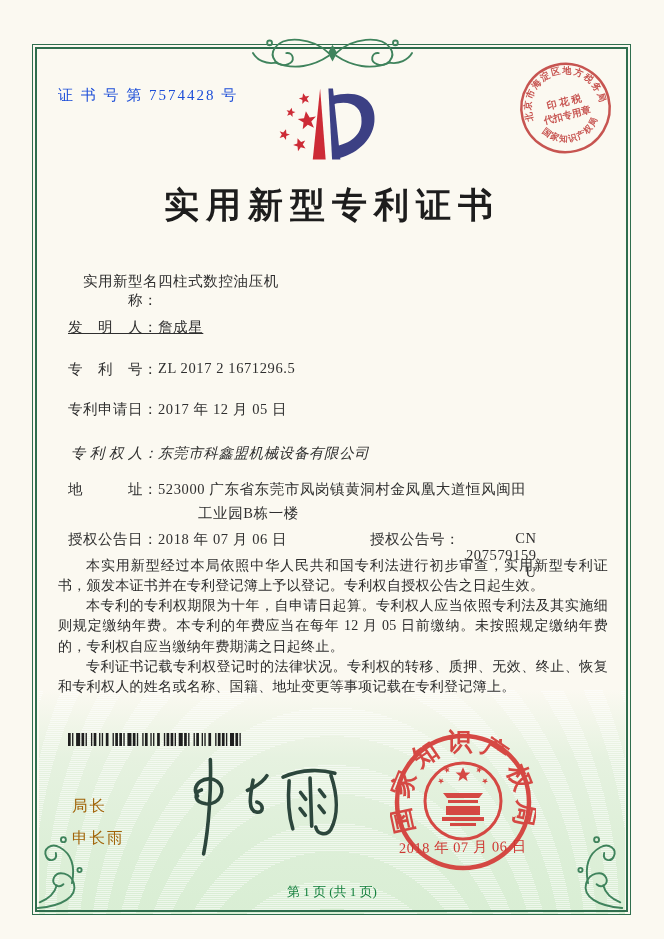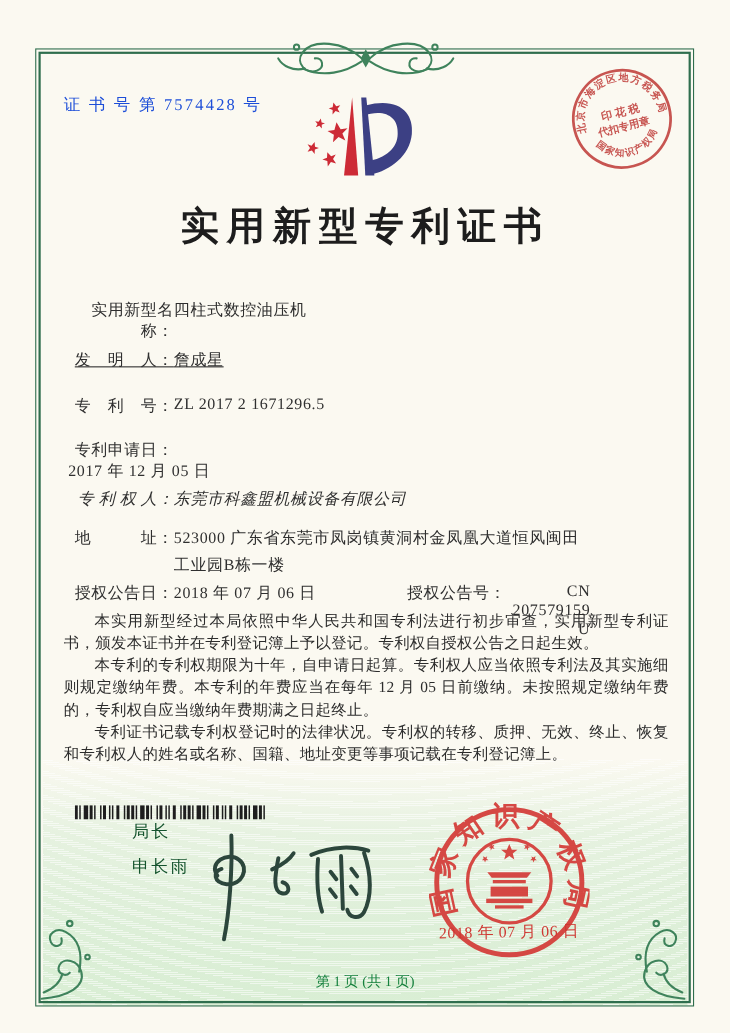--- a/index.html
+++ b/index.html
@@ -30,34 +30,34 @@
   .tax-stamp{position:absolute; left:518px; top:60px; z-index:5; transform:rotate(-14deg); opacity:.9;}
   .title{
     position:absolute; left:0; top:182px; width:100%; z-index:4;
     text-align:center; font-size:35px; font-weight:700; letter-spacing:7px; color:#1d1d1d;
   }
   
   .fields{position:absolute; left:62px; top:268px; width:545px; z-index:4; font-size:14.5px; color:#2f2f2f;}
   .frow{position:absolute; left:0; display:flex;text-align:right;}
   .flabel{width:96px; flex:none; letter-spacing:.5px;}
   .fvalue{letter-spacing:.6px;}
-  .frow.r1{top:4px;} .frow.r2{top:50px;text-decoration:underline;} .frow.r3{top:92px;} .frow.r4{top:132px;flex-direction:column;}
-  .frow.r5{top:176px;font-style:italic;} .frow.r6{top:212px;} .frow.r6b{top:236px;} .frow.r7{top:262px;}
+  .frow.r1{top:4px;} .frow.r2{top:50px;text-decoration:underline;} .frow.r3{top:92px;} .frow.r4{top:132px;}
+  .frow.r5{top:176px;font-style:italic;} .frow.r6{top:212px;} .frow.r6b{top:236px;gap:40px;} .frow.r7{top:262px;}
   .grant-no{position:absolute; left:308px; top:0; display:flex;}
   .grant-no .flabel{width:auto; margin-right:6px;}
   
   .body-text{
     position:absolute; left:58px; top:556px; width:550px; z-index:4;
     font-size:14px; line-height:1.44; text-align:justify; color:#2c2c2c;
   }
   .body-text p{margin:0; text-indent:2em; letter-spacing:.3px;}
   
   .barcode{position:absolute; left:68px; top:732px; z-index:4;}
   
-  .signoff{position:absolute; left:72px; top:746px; z-index:4; font-size:15.5px; color:#14532d; letter-spacing:2px;margin-left:48px;}
+  .signoff{position:absolute; left:72px; top:796px; z-index:4; font-size:15.5px; color:#a16207; letter-spacing:2px;}
   .signoff .line{margin-bottom:11px;}
   .signature{position:absolute; left:168px; top:752px; z-index:4; transform:rotate(-2deg);}
   
   .seal{position:absolute; left:390px; top:729px; z-index:5; opacity:.93;}
   .seal-date{
     position:absolute; left:399px; top:838px; z-index:6; font-size:14.5px;
     color:#cf3833; letter-spacing:.5px; transform:rotate(-1deg); white-space:nowrap;
   }
   .footer{position:absolute; left:0; top:883px; width:100%; z-index:4; text-align:center; font-size:13px; color:#15803d;}
   .red{fill:#cd2b36;} .blue{fill:#3c4084;}

